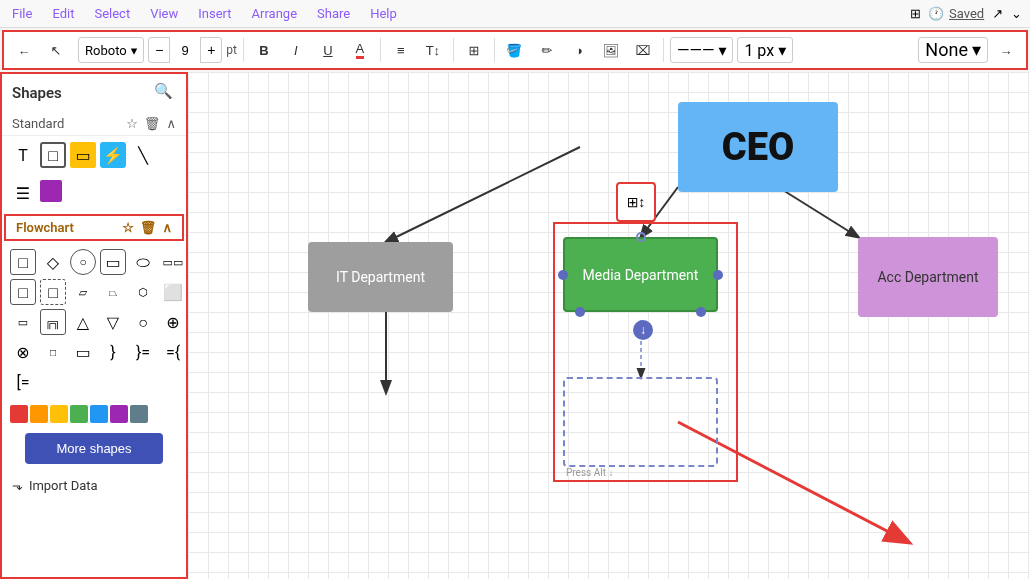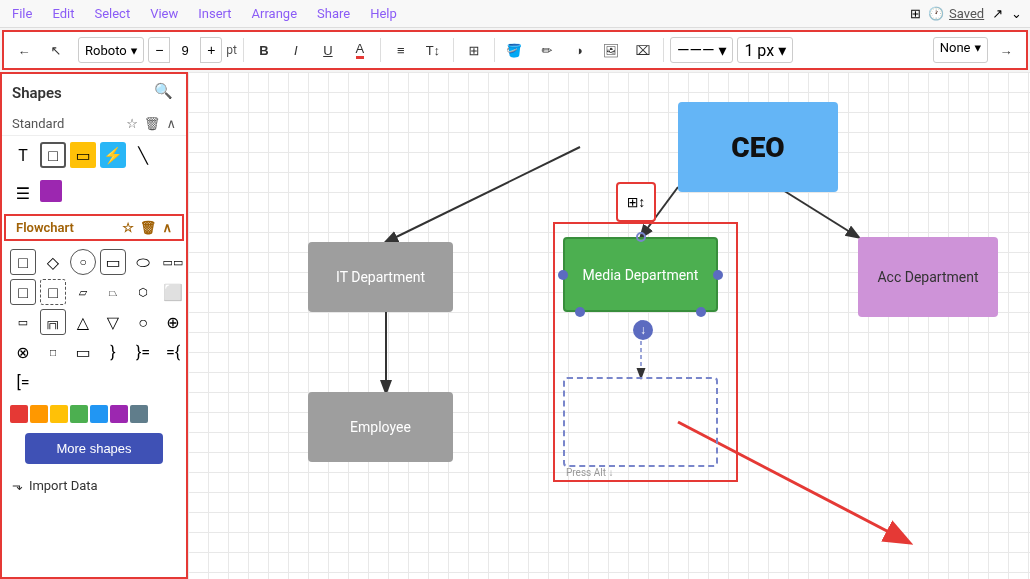--- a/index.html
+++ b/index.html
@@ -76,21 +76,21 @@
       background-size: 20px 20px;
     }
 
     
     .node {
       position: absolute; display: flex; align-items: center; justify-content: center;
       border-radius: 4px; text-align: center; font-size: 14px;
     }
     .node-ceo {
       left: 490px; top: 30px; width: 160px; height: 90px;
-      background: #64b5f6; border-radius: 4px; font-size: 28px; font-weight: 900; color: #111;
+      background: #64b5f6; border-radius: 4px; font-size: 38px; font-weight: 900; color: #111;
     }
     .node-it {
       left: 120px; top: 170px; width: 145px; height: 70px;
       background: #9e9e9e; color: #fff; font-size: 14px;
     }
     .node-media {
       left: 375px; top: 165px; width: 155px; height: 75px;
       background: #4caf50; color: #fff; font-size: 14px;
       border: 2px solid #388e3c;
     }
@@ -146,21 +146,21 @@
 
     
     .top-bar {
       display: flex; align-items: center; height: 28px; background: #f8f8f8;
       border-bottom: 1px solid #ddd; padding: 0 8px; gap: 12px; font-size: 13px;
     }
     .top-right { margin-left: auto; display: flex; align-items: center; gap: 8px; }
 
     
     .right-controls { display: flex; align-items: center; gap: 4px; margin-left: auto; }
-    .none-select { display: flex; align-items: flex-start; border: 1px solid #ccc; border-radius: 3px; padding: 2px 6px; height: 26px; font-size: 13px; gap: 4px; cursor: pointer; }
+    .none-select { display: flex; align-items: flex-end; border: 1px solid #ccc; border-radius: 3px; padding: 2px 6px; height: 26px; font-size: 18px; gap: 4px; cursor: pointer; }
   </style>
 </head>
 <body>
 
 <div class="top-bar">
   <span class="menu-item">File</span>
   <span class="menu-item">Edit</span>
   <span class="menu-item">Select</span>
   <span class="menu-item">View</span>
   <span class="menu-item">Insert</span>
@@ -373,23 +373,20 @@
       <div class="conn-dot" style="right:-7px;top:50%;transform:translateY(-50%);"></div>
       <div class="conn-dot" style="top:-7px;left:50%;transform:translateX(-50%);background:transparent;border:2px solid #7986cb;"></div>
       <div class="conn-dot" style="bottom:-7px;left:10px;"></div>
       <div class="conn-dot" style="bottom:-7px;right:10px;"></div>
     </div>
 
     <div class="node node-acc">
       <span>Acc Department</span>
     </div>
 
-    <div class="node node-employee">
-      <span>Employee</span>
-    </div>
 
     <div class="node node-placeholder"></div>
 
     <div class="selection-box"></div>
 
     <div class="shape-popup">
       <span style="font-size:14px;">⊞↕</span>
     </div>
 
     <div class="down-handle">

